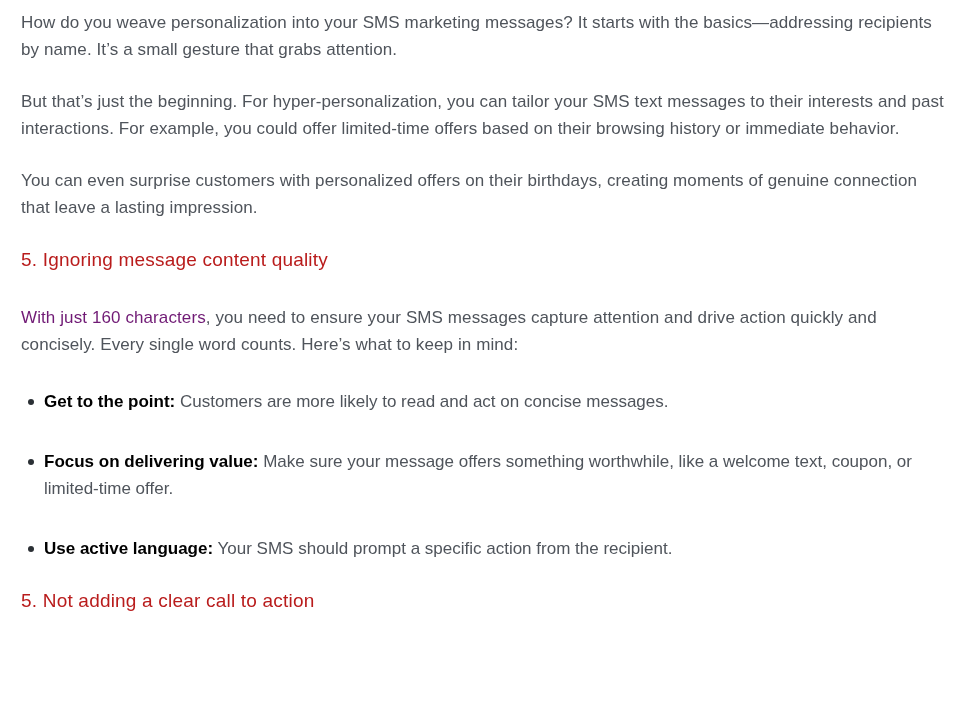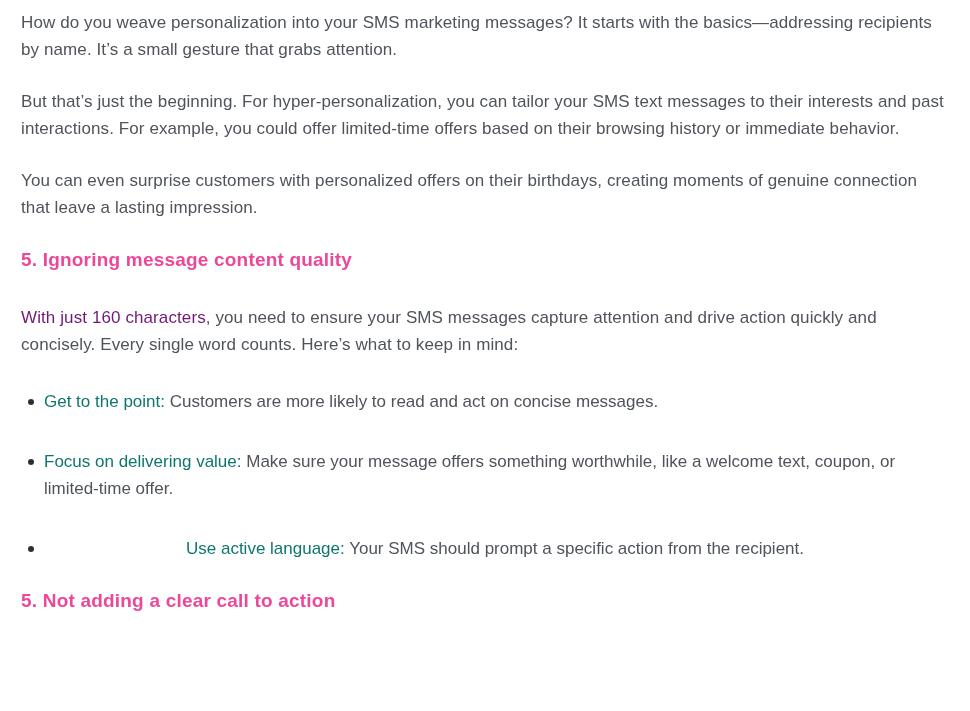--- a/index.html
+++ b/index.html
@@ -17,57 +17,56 @@
     font-size: 17px;
     line-height: 27px;
   }
   p.para {
     margin-bottom: 25px;
     letter-spacing: 0.1px;
   }
   h3.section-heading {
     font-size: 19px;
     line-height: 24px;
-    font-weight: bold;
-    color: #ec4899;
+    font-weight: normal;
+    color: #b91c1c;
     margin-top: 27px;
     margin-bottom: 32px;
     letter-spacing: 0.2px;
   }
   a.inline-link {
     color: #701a75;
     text-decoration: none;
     cursor: pointer;
   }
   ul.tips-list {
     list-style: none;
     margin: 30px 0 24px 0;
   }
   ul.tips-list li {
     position: relative;
     padding-left: 23px;
     margin-bottom: 33px;
   }
   ul.tips-list li:last-child {
     margin-bottom: 18px;
-    text-align: center;
   }
   ul.tips-list li::before {
     content: "";
     position: absolute;
     left: 7px;
     top: 11px;
     width: 6px;
     height: 6px;
     border-radius: 50%;
     background: #2b3035;
   }
   .bullet-label {
-    font-weight: normal;
-    color: #0f766e;
+    font-weight: bold;
+    color: #000000;
   }
 </style>
 </head>
 <body>
 
 <div class="article">
 
   <p class="para">How do you weave personalization into your SMS marketing messages? It starts with the basics—addressing recipients by name. It’s a small gesture that grabs attention.</p>
 
   <p class="para">But that’s just the beginning. For hyper-personalization, you can tailor your SMS text messages to their interests and past interactions. For example, you could offer limited-time offers based on their browsing history or immediate behavior.</p>

